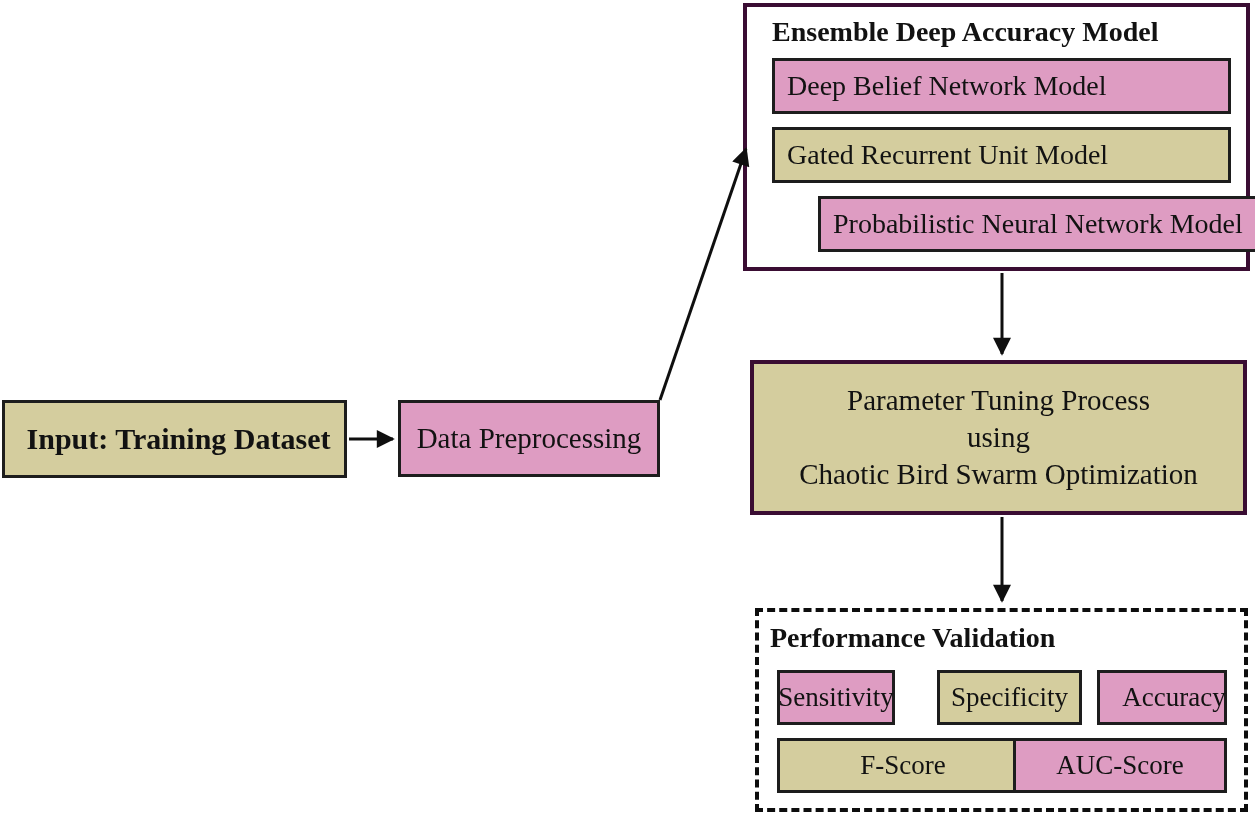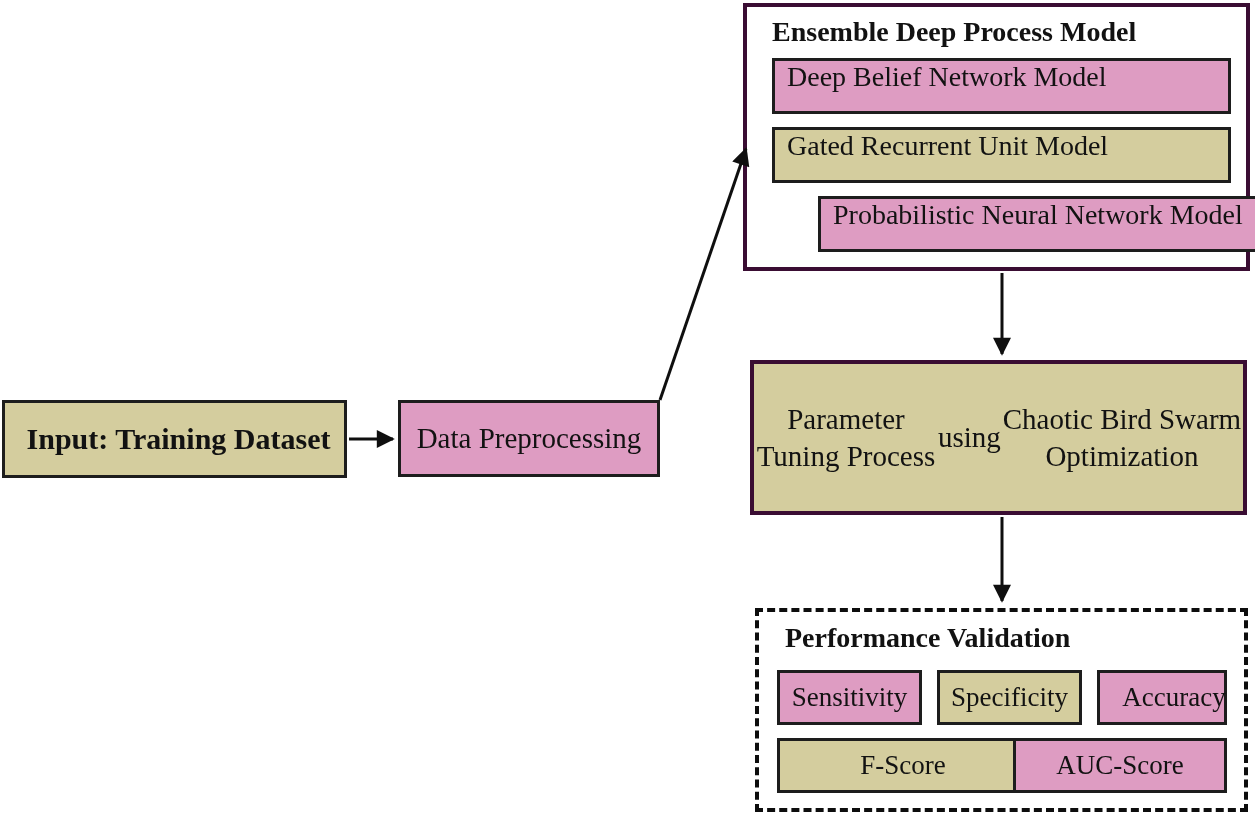--- a/index.html
+++ b/index.html
@@ -14,33 +14,33 @@
   .box{position:absolute;box-sizing:border-box;display:flex;align-items:center;justify-content:center;text-align:center;}
   .olive{background:var(--olive);}
   .pink{background:var(--pink);}
 
   .input-box{left:2px;top:400px;width:345px;height:78px;border:3px solid var(--box-border);font-weight:bold;font-size:30px;padding-left:8px;}
   .preproc-box{left:398px;top:400px;width:262px;height:77px;border:3px solid var(--box-border);font-size:29px;}
 
   .ensemble-box{left:743px;top:3px;width:507px;height:268px;border:4px solid var(--frame-border);background:#ffffff;display:block;}
   .ensemble-title{position:absolute;left:25px;top:9px;font-weight:bold;font-size:28px;white-space:nowrap;}
   .model-box{position:absolute;left:25px;width:459px;height:56px;border:3px solid var(--box-border);
-    display:flex;justify-content:flex-start;padding-left:12px;box-sizing:border-box;font-size:28px;white-space:nowrap;}
+    display:flex;align-items:center;justify-content:flex-start;padding-left:12px;box-sizing:border-box;font-size:28px;white-space:nowrap;}
   .model-0{top:51px;}
   .model-1{top:120px;}
   .model-2{top:189px;margin-left:46px;}
 
   .tuning-box{left:750px;top:360px;width:497px;height:155px;border:4px solid var(--frame-border);
-    font-size:29px;line-height:37px;}
+    flex-direction:column;font-size:29px;line-height:37px;}
 
   .validation-box{left:755px;top:608px;width:493px;height:204px;border:4px dashed #0d0d0d;background:#ffffff;display:block;}
-  .validation-title{position:absolute;left:26px;top:10px;font-weight:bold;font-size:28px;white-space:nowrap;}
+  .validation-title{position:absolute;left:11px;top:10px;font-weight:bold;font-size:28px;white-space:nowrap;}
   .metric-box{position:absolute;box-sizing:border-box;border:3px solid var(--box-border);
     display:flex;align-items:center;justify-content:center;font-size:27px;white-space:nowrap;}
-  .metric-0{left:18px;top:58px;width:145px;height:55px;}
+  .metric-0{left:18px;top:58px;width:118px;height:55px;}
   .metric-1{left:178px;top:58px;width:145px;height:55px;}
   .metric-2{left:338px;top:58px;width:130px;height:55px;padding-left:24px;}
   .metric-3{left:18px;top:126px;width:252px;height:55px;}
   .metric-4{left:254px;top:126px;width:214px;height:55px;}
 
   .arrows{position:absolute;left:0;top:0;width:1255px;height:820px;pointer-events:none;}
   .arrow-line{stroke:var(--arrow);stroke-width:3;fill:none;}
   .arrowhead-shape{fill:var(--arrow);}
 </style>
 </head>
@@ -50,21 +50,21 @@
 
   <div class="box olive input-box">
     <span>Input: Training Dataset</span>
   </div>
 
   <div class="box pink preproc-box">
     <span>Data Preprocessing</span>
   </div>
 
   <div class="box ensemble-box">
-    <div class="ensemble-title">Ensemble Deep Process Model</div>
+    <div class="ensemble-title">Ensemble Deep Accuracy Model</div>
     <div class="model-box pink model-0">
       <span>Deep Belief Network Model</span>
     </div>
     <div class="model-box olive model-1">
       <span>Gated Recurrent Unit Model</span>
     </div>
     <div class="model-box pink model-2">
       <span>Probabilistic Neural Network Model</span>
     </div>
   </div>

